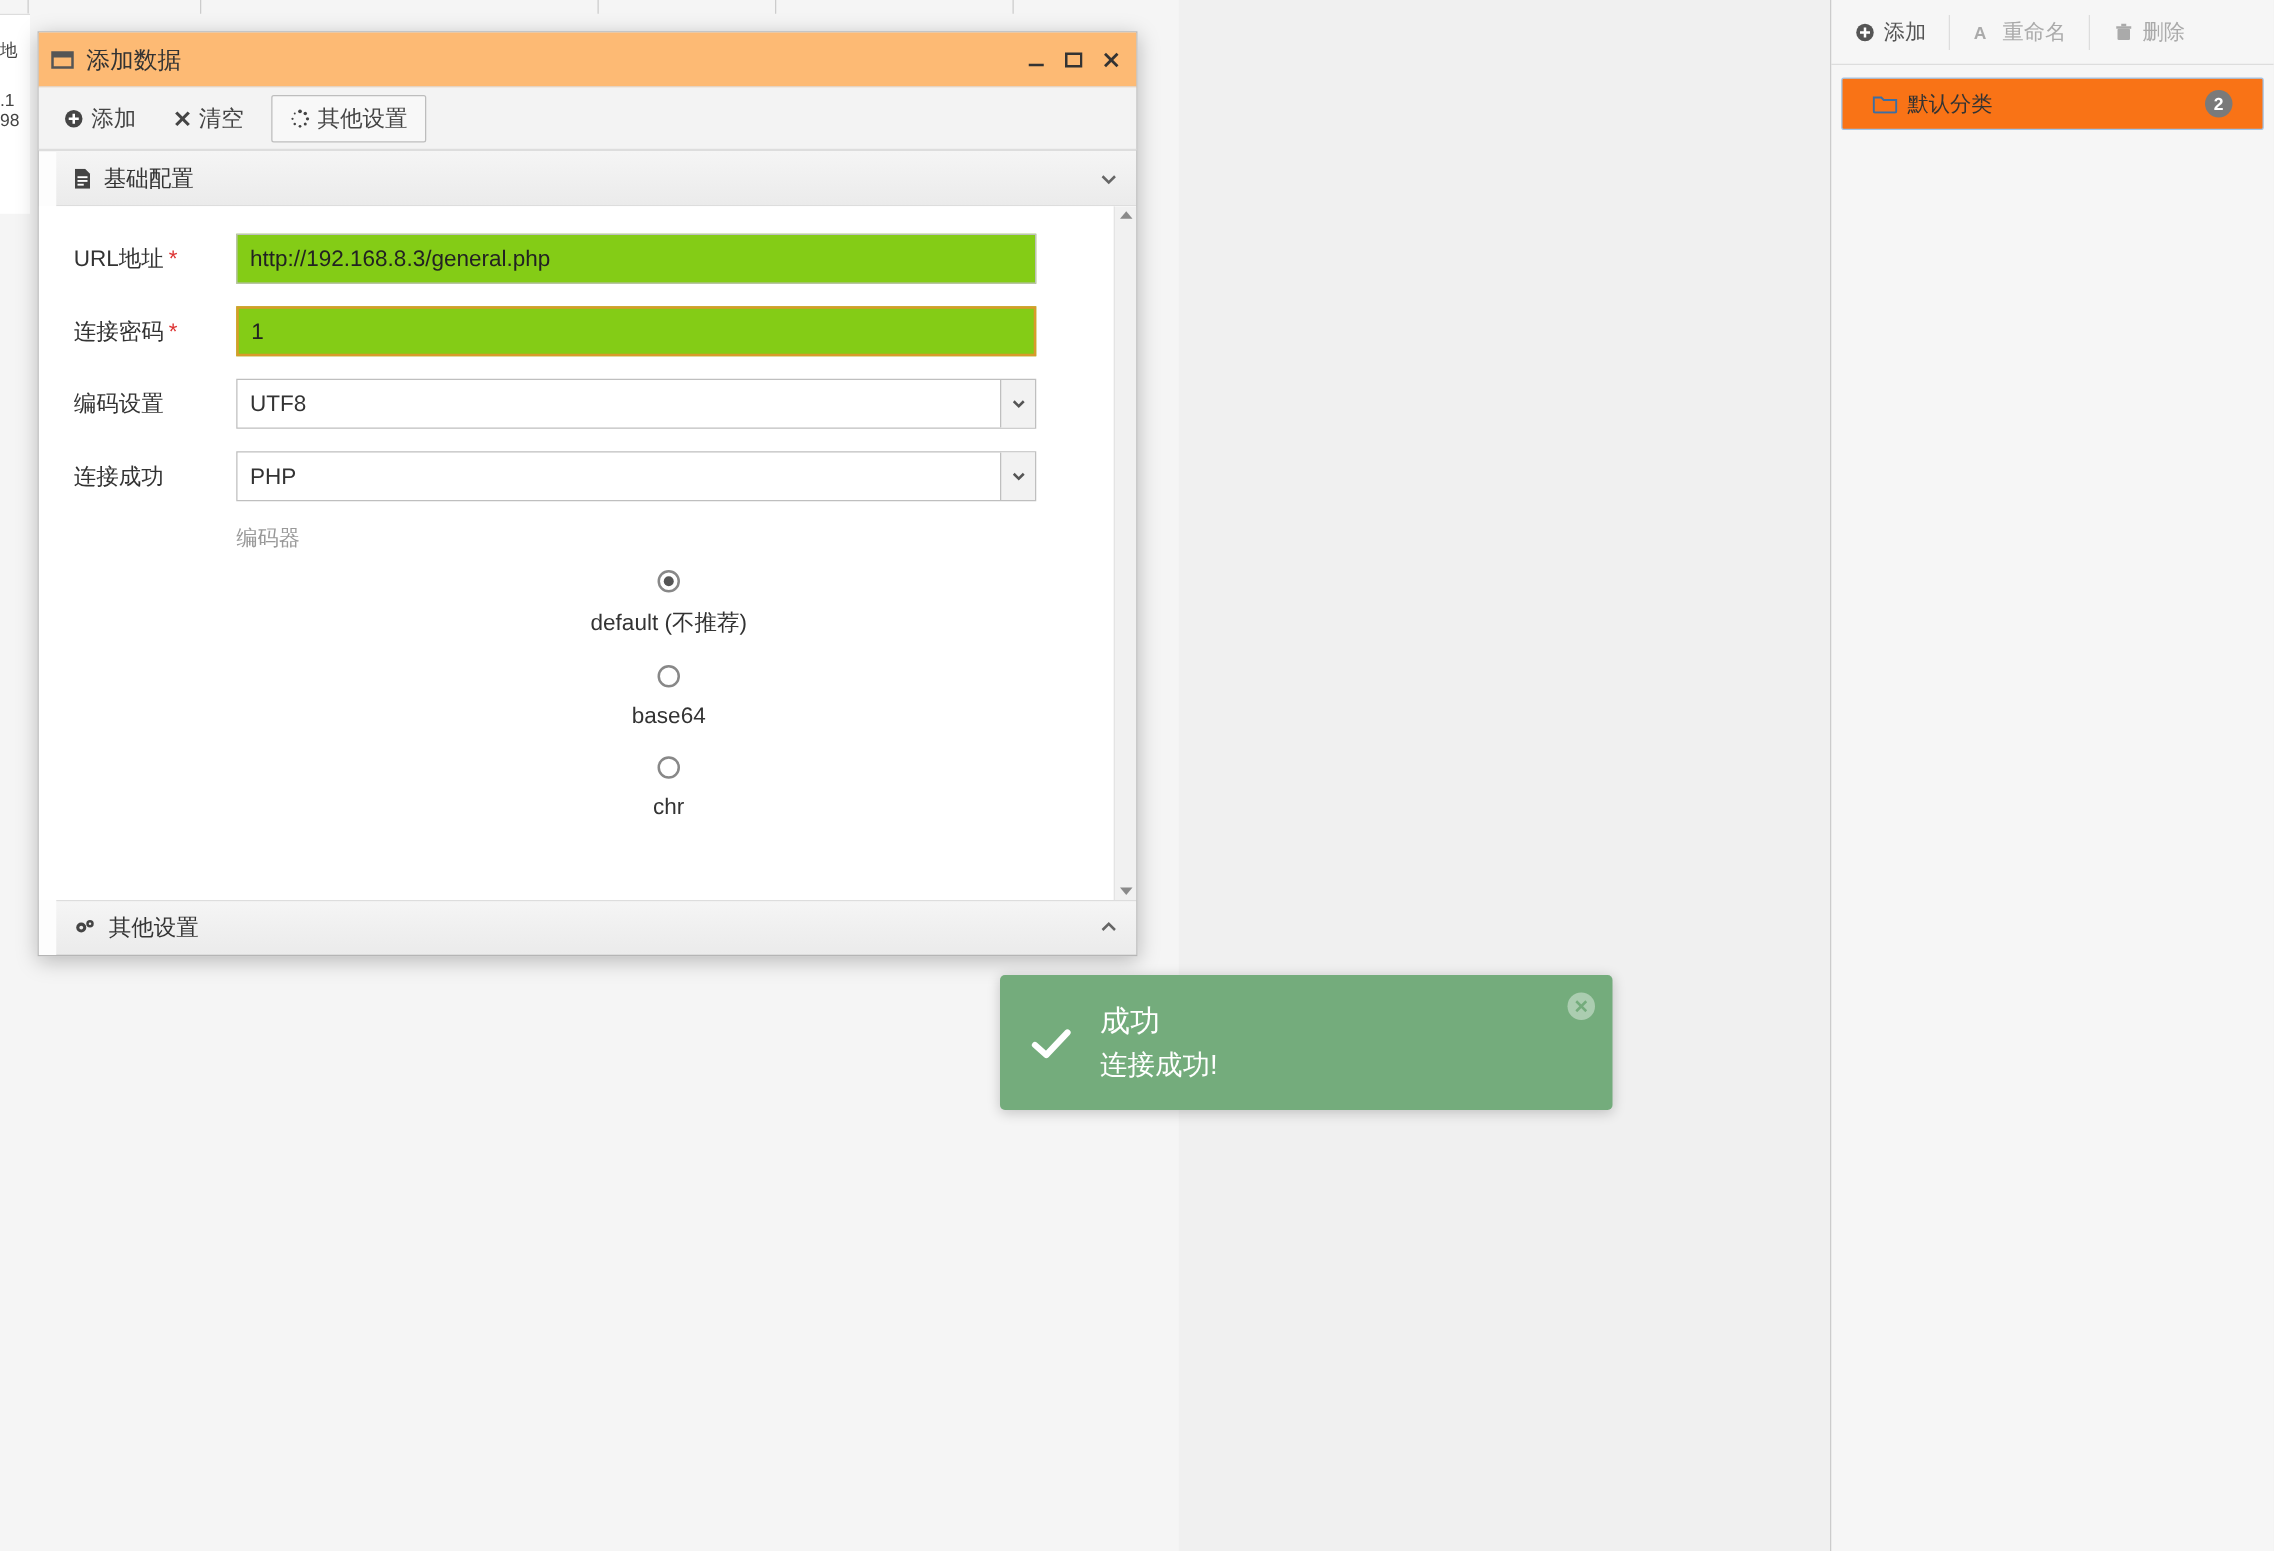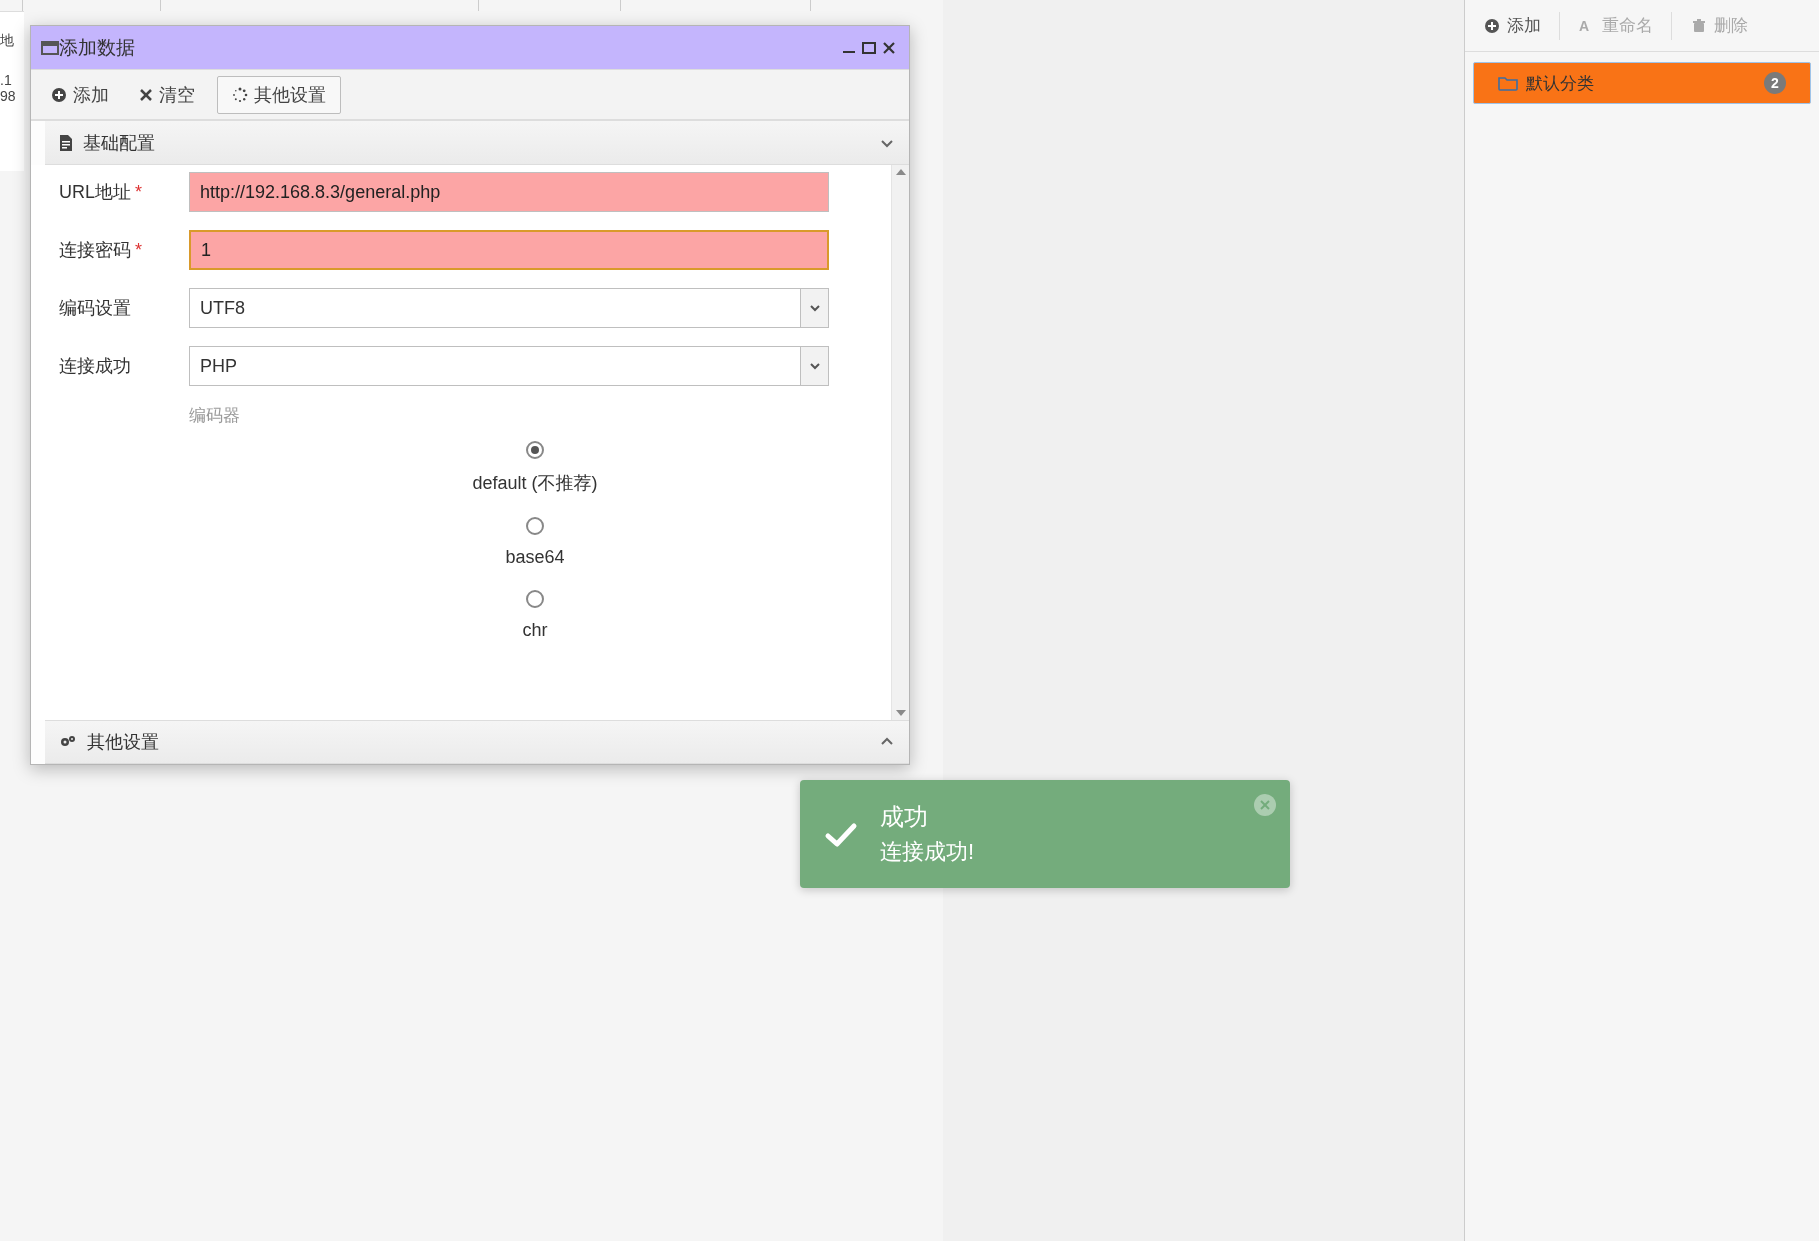--- a/index.html
+++ b/index.html
@@ -87,23 +87,24 @@
     width: 880px;
     height: 740px;
     background: #fdfdfd;
     border: 1px solid #b5b5b5;
     box-shadow: 0 4px 16px rgba(0,0,0,0.25);
     display: flex;
     flex-direction: column;
   }
   .dlg-titlebar {
     height: 44px;
-    background: #c4b5fd;
+    background: #fdba74;
     display:flex; align-items:center;
     padding: 0 10px;
+    gap: 10px;
     border-bottom: 1px solid #ddd;
     text-align: right;
   }
   .dlg-titlebar .title-ico {
     width: 18px; height: 14px; border: 2px solid #555; border-top-width: 5px;
   }
   .dlg-titlebar .title-text { font-size: 19px; color:#333;}
   .dlg-titlebar .spacer { flex:1; }
   .dlg-winbtn { width: 20px; height: 20px; display:flex; align-items:center; justify-content:center; cursor:pointer; color:#333;}
 
@@ -147,21 +148,21 @@
 
   .accordion-body {
     flex:1;
     position: relative;
     background:#fff;
     overflow: hidden;
   }
   .accordion-scroll {
     position:absolute; left:0; top:0; right: 18px; bottom:0;
     overflow-y: auto;
-    padding: 7px 10px 10px 28px;
+    padding: 22px 10px 10px 28px;
   }
   .vscrollbar {
     position:absolute; right:0; top:0; width:18px; height:100%;
     background:#f1f1f1;
     display:flex; flex-direction:column; align-items:center;
     justify-content: space-between;
     border-left:1px solid #e4e4e4;
   }
   .vscrollbar .arrow { width: 0; height:0; border-left:5px solid transparent; border-right:5px solid transparent; margin:4px 0;}
   .vscrollbar .arrow.up { border-bottom:6px solid #8a8a8a; }
@@ -174,21 +175,21 @@
   .form-label {
     width: 130px; font-size: 18px; color:#333;
   }
   .req { color:#d33; margin-left:4px; }
   .form-input {
     flex:1; max-width: 640px;
     height: 40px;
     border: 1px solid #bfbfbf;
     padding: 0 10px;
     font-size: 18px;
-    background:#fca5a5;
+    background:#84cc16;
     color:#222;
   }
   .form-input.focused { border: 2px solid #d99a2b; }
   .form-select {
     flex:1; max-width: 640px;
     height: 40px;
     border: 1px solid #bfbfbf;
     display:flex;
     background:#fff;
   }

